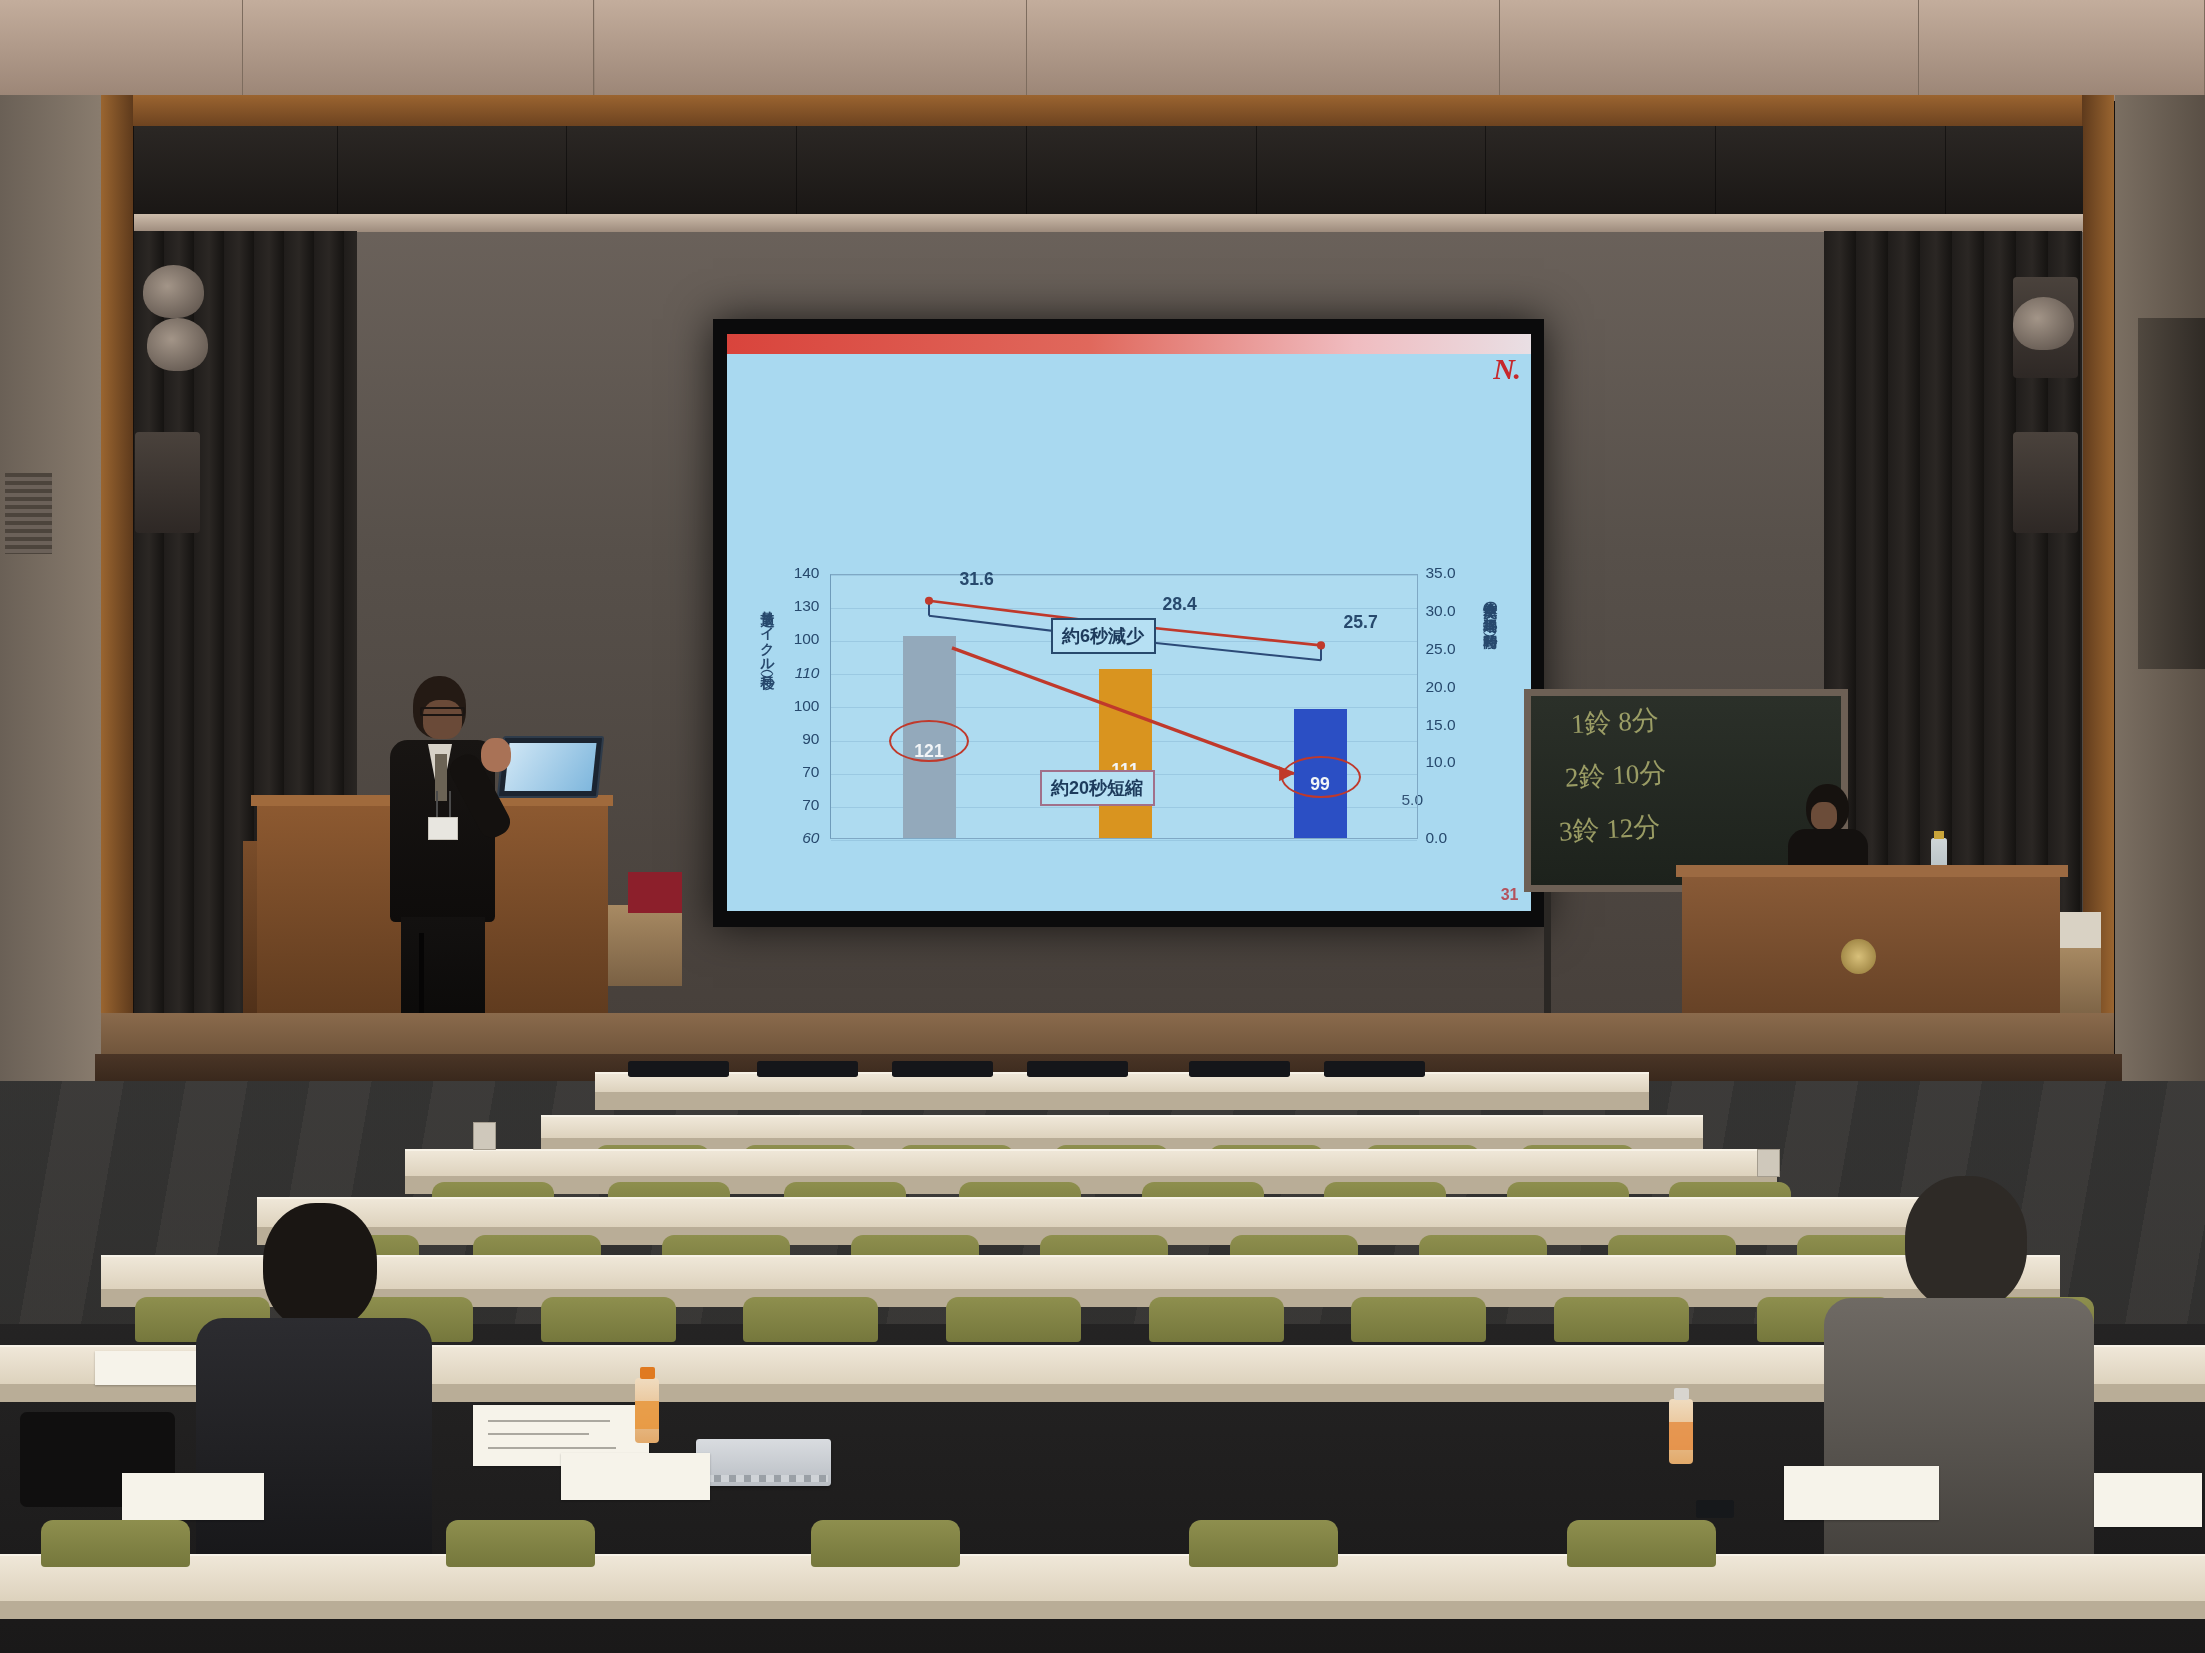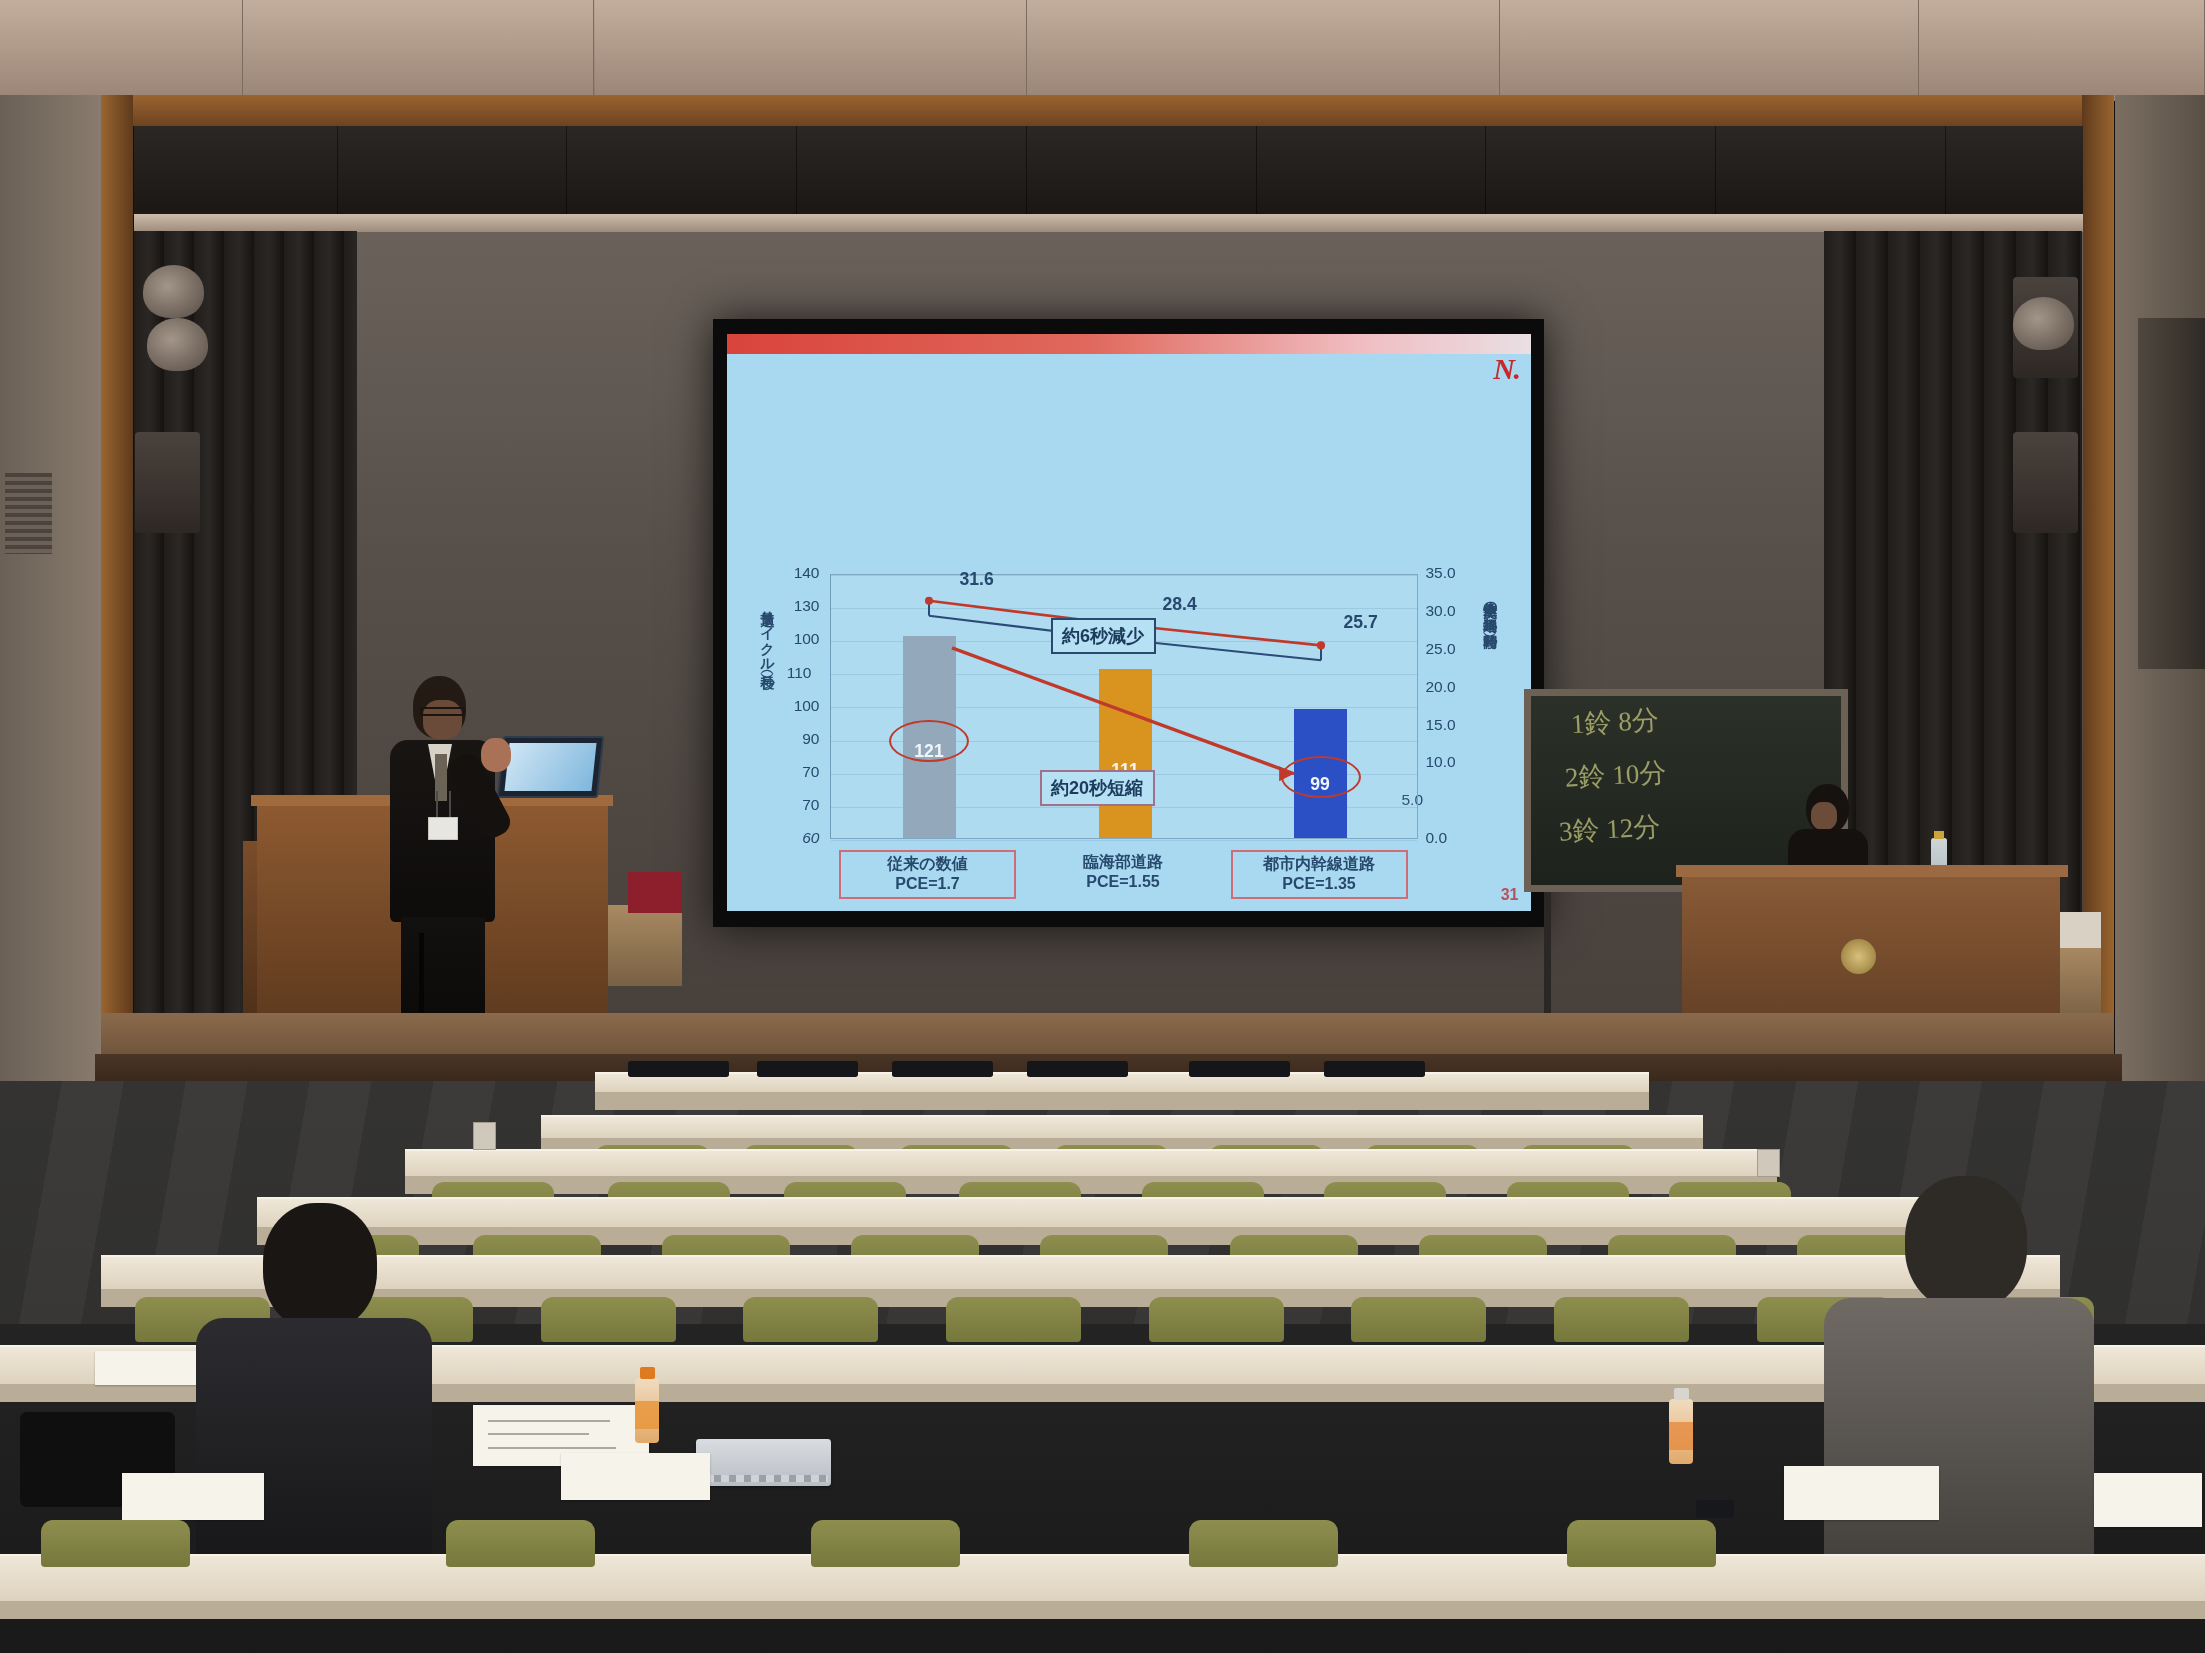--- a/index.html
+++ b/index.html
@@ -479,21 +479,21 @@
 
         <div class="chart-wrap">
 
           <div class="axis-title left">最適サイクル長（秒）</div>
           <div class="axis-title right">交差点全体の平均遅れ時間（秒）</div>
 
           <div id="yticks">
               <div class="ytick" style="left: 23px; top: -4.7px;">140</div>
               <div class="ytick" style="left: 23px; top: 28px;">130</div>
               <div class="ytick" style="left: 23px; top: 61px;">100</div>
-              <div class="ytick" style="left: 15px; top: 95px;">110</div>
+              <div class="ytick" style="left: 23px; top: 95px; font-style: italic;">110</div>
               <div class="ytick" style="left: 23px; top: 128px;">100</div>
               <div class="ytick" style="left: 23px; top: 161px;">90</div>
               <div class="ytick" style="left: 23px; top: 194px;">70</div>
               <div class="ytick" style="left: 23px; top: 227px;">70</div>
               <div class="ytick" style="left: 23px; top: 260px; font-style: italic;">60</div>
             </div>
           <div id="y2ticks">
               <div class="ytick r" style="left: 672px; top: -4.7px;">35.0</div>
               <div class="ytick r" style="left: 672px; top: 33px;">30.0</div>
               <div class="ytick r" style="left: 672px; top: 71px;">25.0</div>
@@ -534,34 +534,20 @@
               </svg>
               <div class="ptlabel" style="left: 129px; top: -6.7px;">31.6</div>
               <div class="ptlabel" style="left: 332px; top: 19px;">28.4</div>
               <div class="ptlabel" style="left: 513px; top: 37px;">25.7</div>
               <div class="ellipse" style="left: 58px; top: 145px; width: 80px; height: 42px;"></div>
               <div class="ellipse" style="left: 450px; top: 181px; width: 80px; height: 42px;"></div>
               <div class="callout" style="left: 220px; top: 43px;">約6秒減少</div>
               <div class="callout pink" style="left: 209px; top: 195px;">約20秒短縮</div>
             </div>
 
-          <div class="catrow" id="catrow">
-              <div class="cat boxed" style="left: 9.5px; width: 177px; top: 2.7px;">
-                <div>従来の数値</div>
-                <div>PCE=1.7</div>
-              </div>
-              <div class="cat" style="left: 205px; width: 177px; top: 2.7px;">
-                <div>臨海部道路</div>
-                <div>PCE=1.55</div>
-              </div>
-              <div class="cat boxed" style="left: 401px; width: 177px; top: 2.7px;">
-                <div>都市内幹線道路</div>
-                <div>PCE=1.35</div>
-              </div>
-            </div>
         </div>
 
         <div class="slide-num">31</div>
       </div>
     </div>
   </div>
 
   <div class="lectern-side"></div>
   <div class="lectern"></div>
   <div class="lectern-top"></div>

